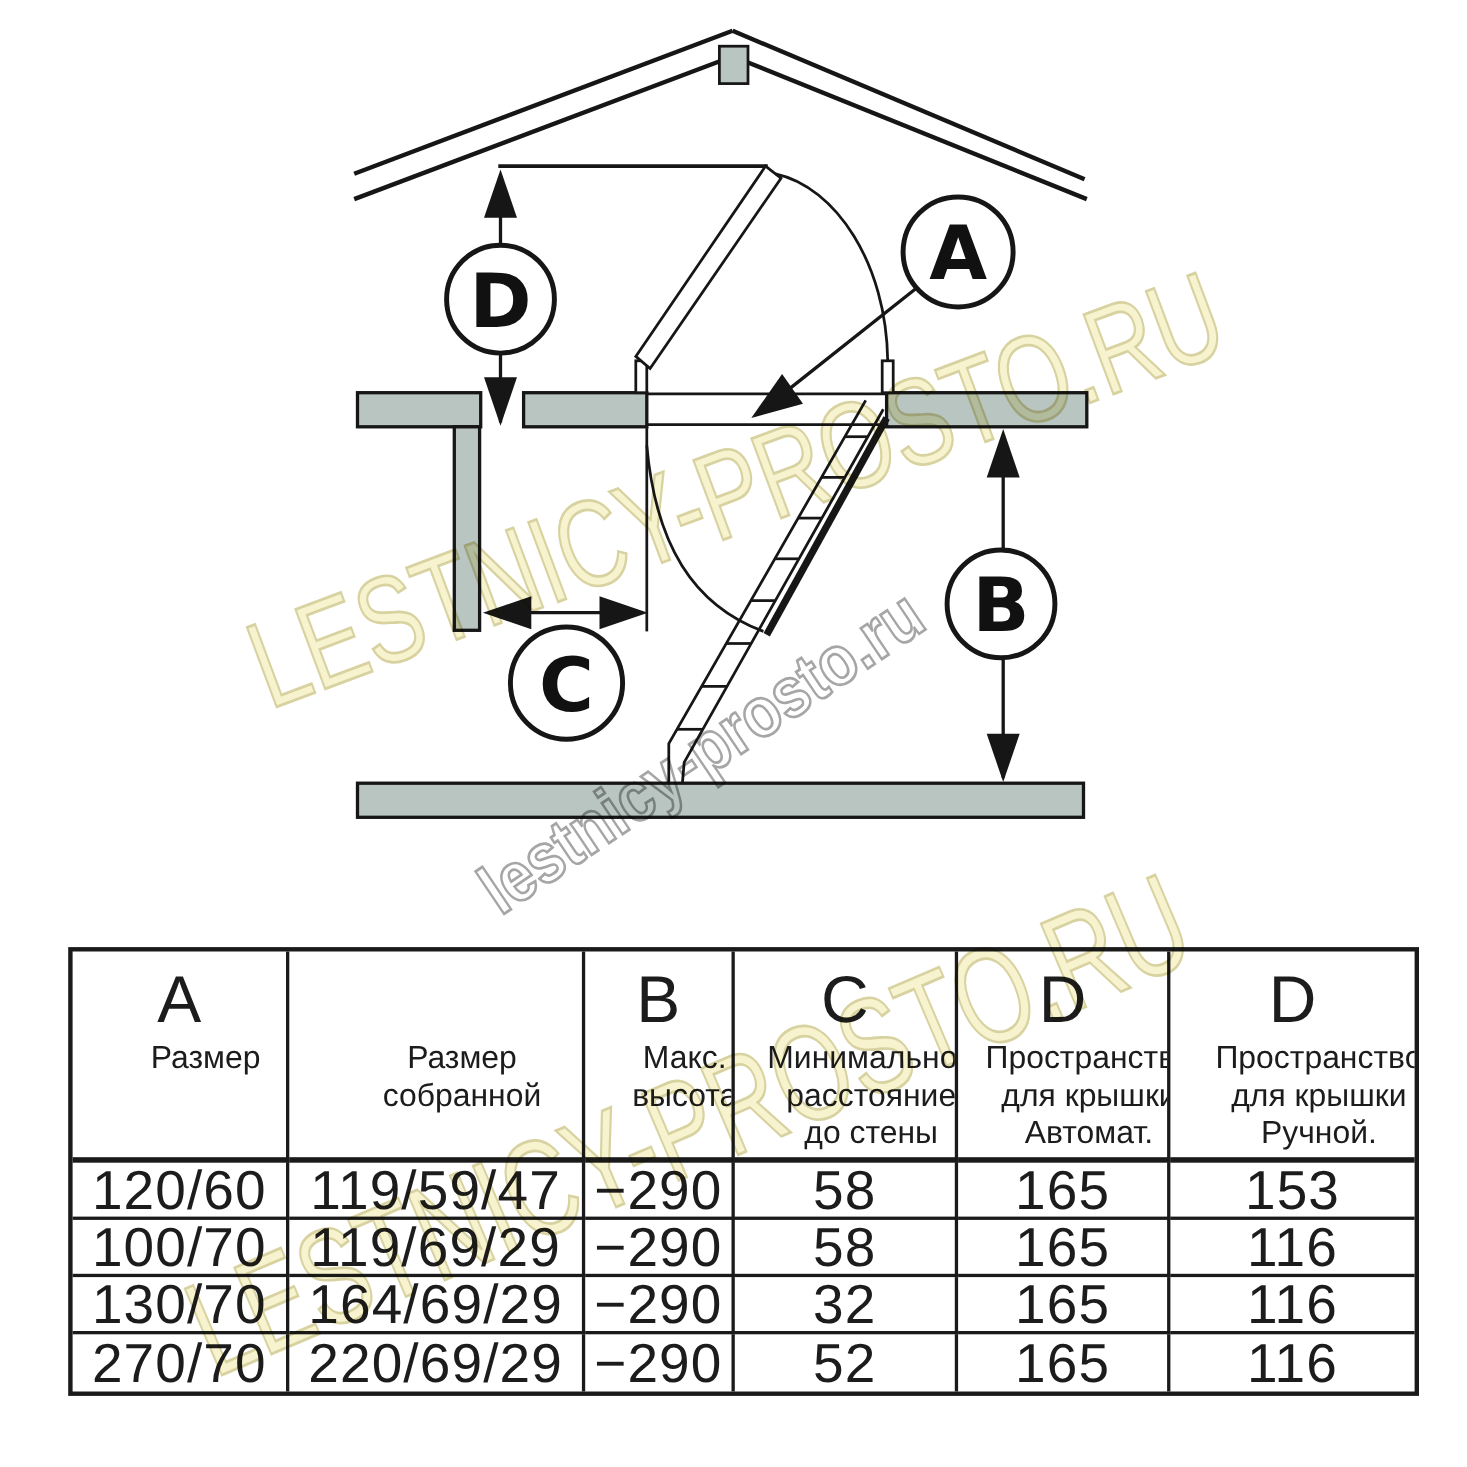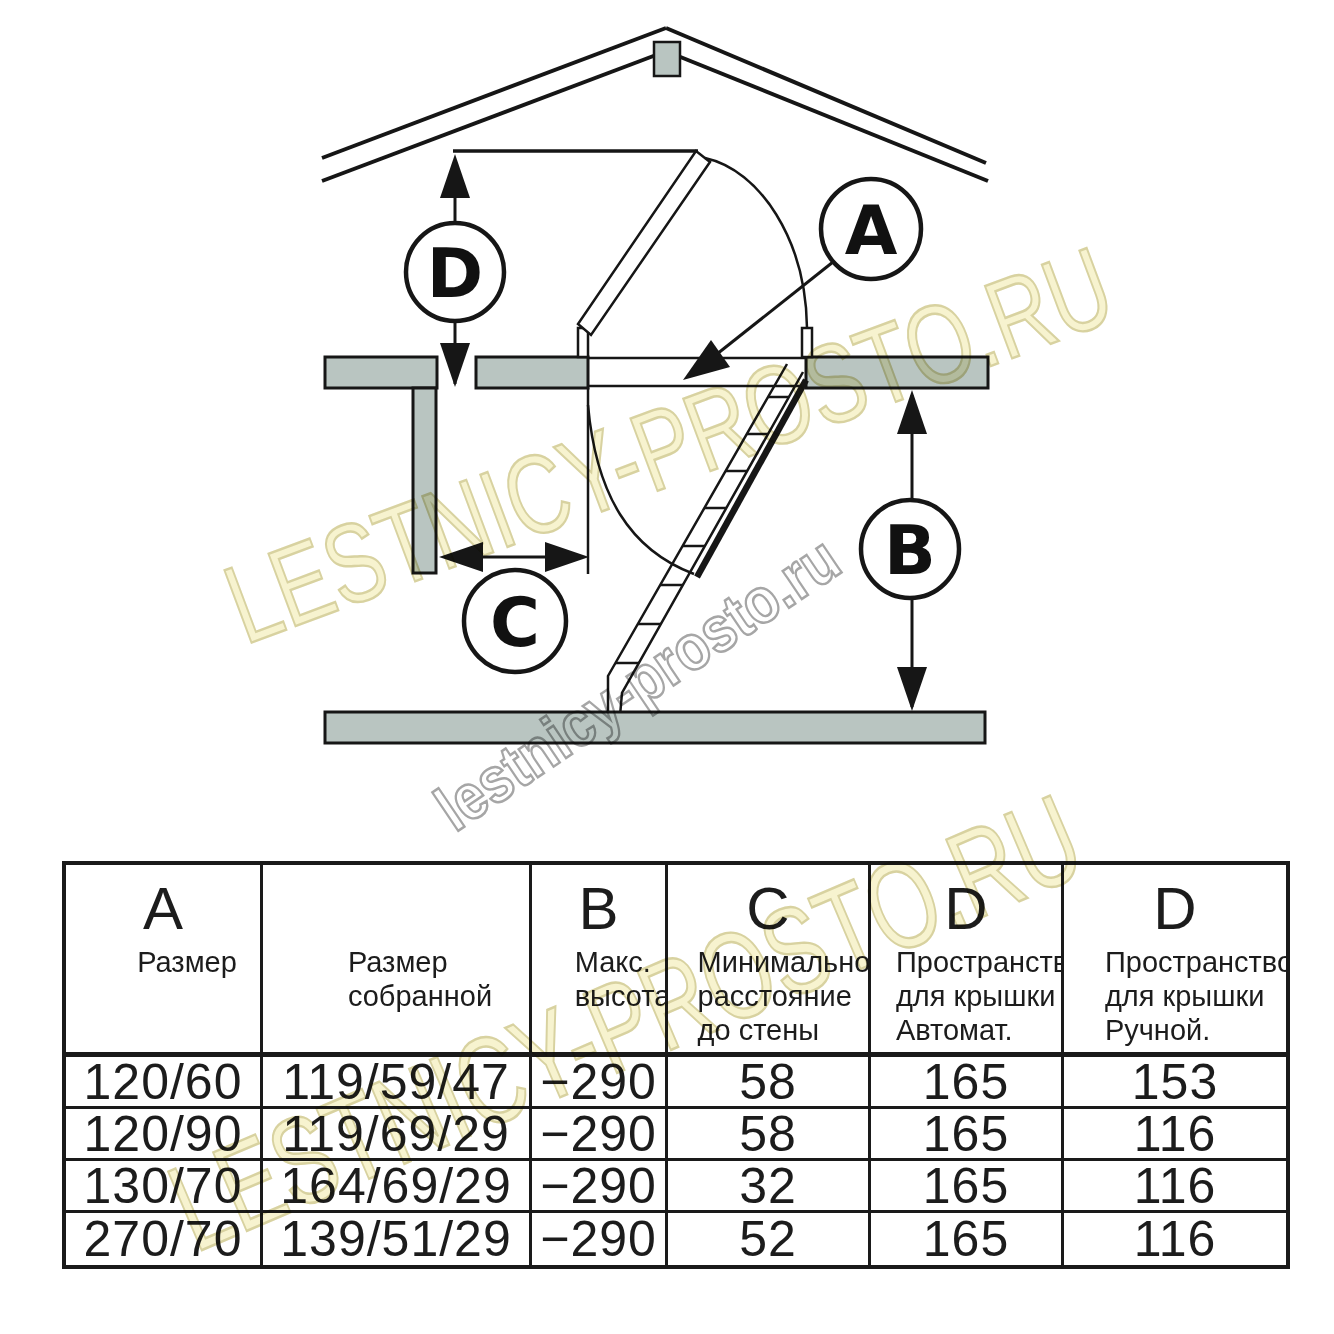--- a/index.html
+++ b/index.html
@@ -26,21 +26,21 @@
   .hcell, .dcell {
     box-sizing:border-box; border-right:3px solid #1a1a1a;
     display:flex; flex-direction:column; align-items:center; justify-content:flex-start;
     overflow:hidden;
   }
   .hcell { border-bottom:5px solid #1a1a1a; padding-top:12px; }
   .dcell { border-bottom:3px solid #1a1a1a; justify-content:center; font-size:50px; font-weight:400; letter-spacing:1px; }
   .hcell.last, .dcell.last { border-right:none; }
   .dcell.bottomrow { border-bottom:none; }
   .hletter { height:68px; font-size:60px; font-weight:400; line-height:64px; }
-  .hsub { font-size:29px; line-height:34px; white-space:pre-line;margin-left:48px; }
+  .hsub { font-size:29px; line-height:34px; text-align:center; white-space:pre-line;margin-left:48px; }
 
   
   .overlay { position:absolute; left:0; top:0; mix-blend-mode:multiply; pointer-events:none; }
   .wm-yellow { fill:#f7f3cf; stroke:#d8d2a0; stroke-width:2.5px; font-family:"Liberation Sans",sans-serif; }
   .wm-gray { fill:#ffffff; stroke:#a6a6a6; stroke-width:2.5px; font-family:"Liberation Sans",sans-serif; }
 </style>
 </head>
 <body>
 
 <div class="canvas">
@@ -169,36 +169,36 @@
 Ручной.</div>
     </div>
 
     <div class="dcell">120/60</div>
     <div class="dcell">119/59/47</div>
     <div class="dcell">−290</div>
     <div class="dcell">58</div>
     <div class="dcell">165</div>
     <div class="dcell last">153</div>
 
-    <div class="dcell">120/90</div>
+    <div class="dcell">100/70</div>
     <div class="dcell">119/69/29</div>
     <div class="dcell">−290</div>
     <div class="dcell">58</div>
     <div class="dcell">165</div>
     <div class="dcell last">116</div>
 
     <div class="dcell">130/70</div>
     <div class="dcell">164/69/29</div>
     <div class="dcell">−290</div>
     <div class="dcell">32</div>
     <div class="dcell">165</div>
     <div class="dcell last">116</div>
 
     <div class="dcell bottomrow">270/70</div>
-    <div class="dcell bottomrow">139/51/29</div>
+    <div class="dcell bottomrow">220/69/29</div>
     <div class="dcell bottomrow">−290</div>
     <div class="dcell bottomrow">52</div>
     <div class="dcell bottomrow">165</div>
     <div class="dcell bottomrow last">116</div>
   </div>
 
   <svg class="overlay" width="1334" height="1334" viewBox="0 0 1334 1334">
     <text class="wm-yellow" x="245" y="645" font-size="112" transform="rotate(-20.5 245 645)" textLength="934" lengthAdjust="spacingAndGlyphs">LESTNICY-PROSTO.RU</text>
     <text class="wm-gray" x="455" y="833" font-size="64" font-weight="bold" transform="rotate(-34 455 833)" textLength="470" lengthAdjust="spacingAndGlyphs">lestnicy-prosto.ru</text>
     <text class="wm-yellow" x="195" y="1253" font-size="124" transform="rotate(-23.1 195 1253)" textLength="973" lengthAdjust="spacingAndGlyphs">LESTNICY-PROSTO.RU</text>

